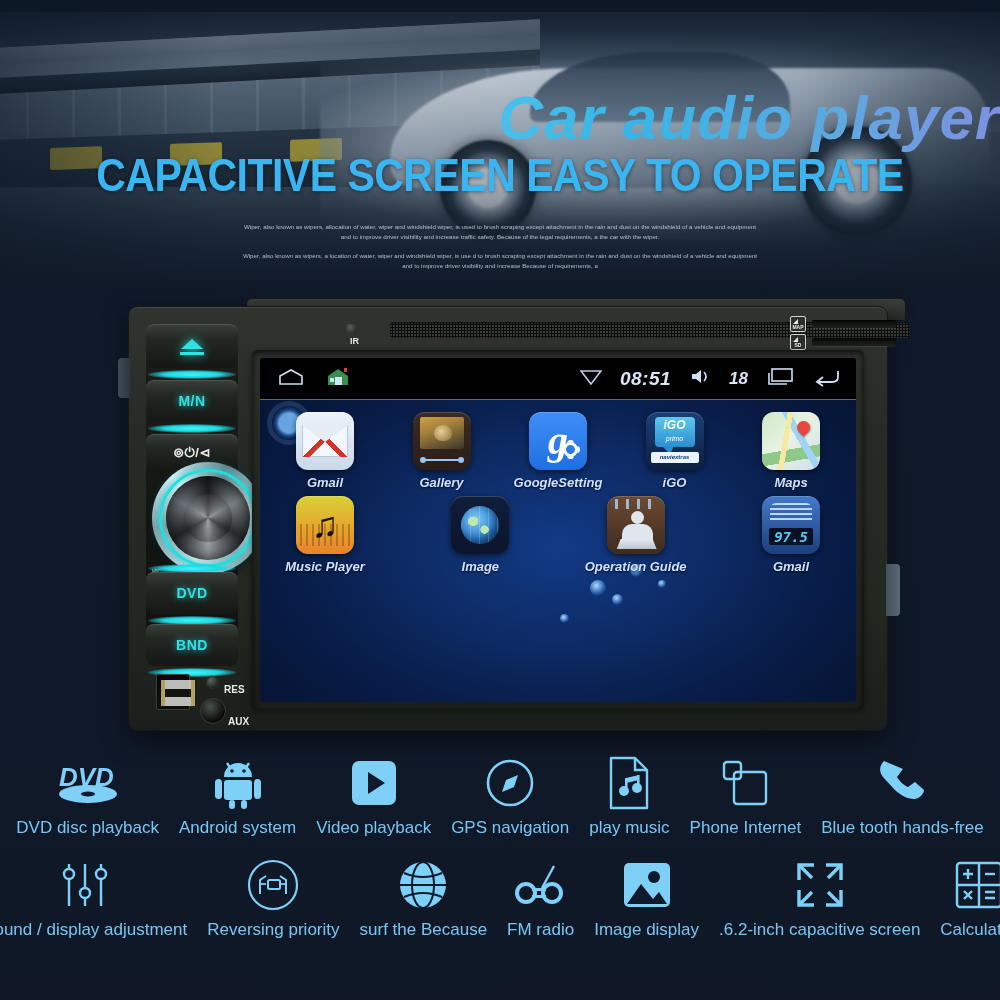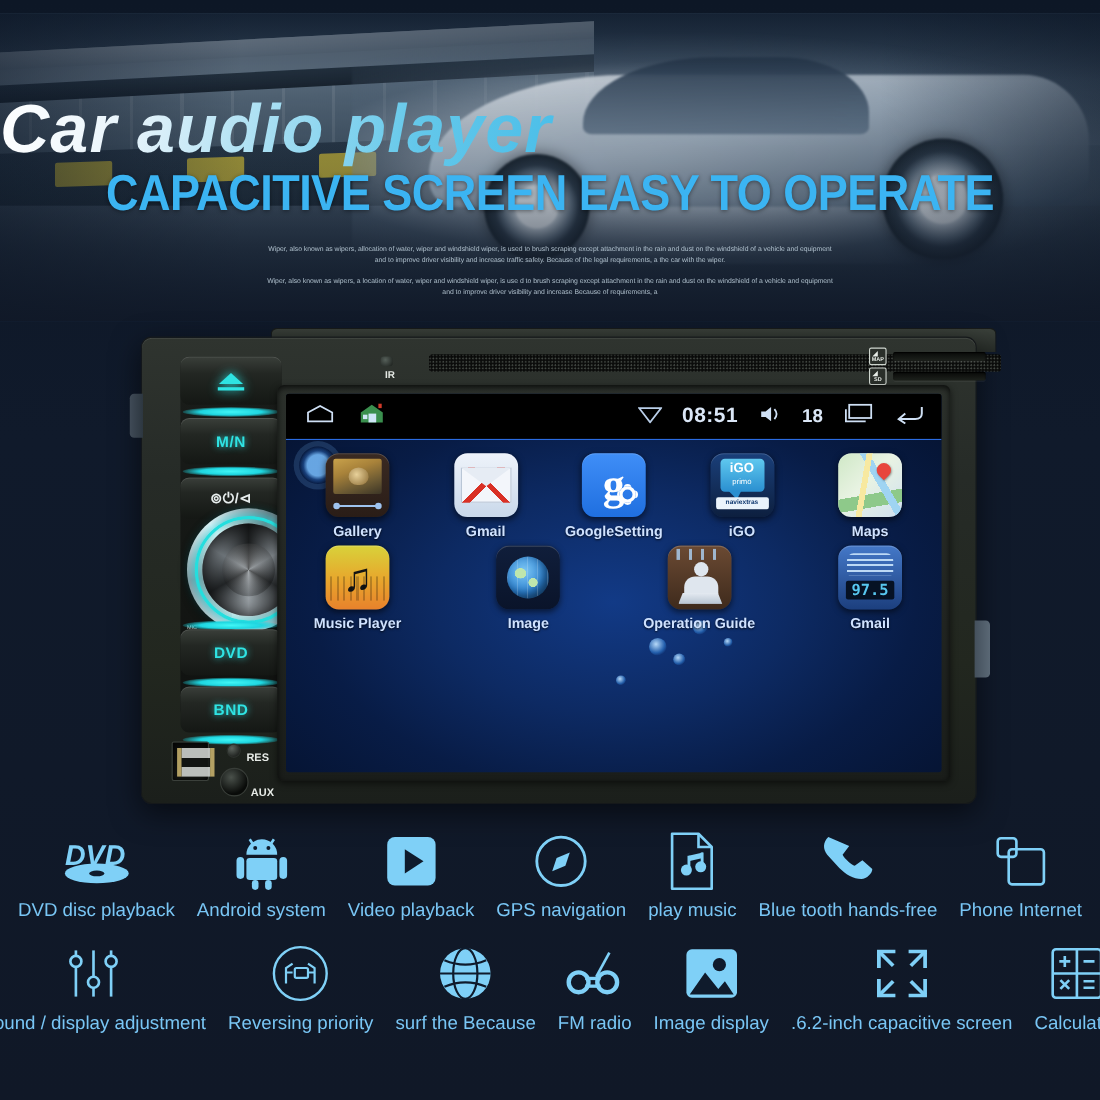--- a/index.html
+++ b/index.html
@@ -82,21 +82,21 @@
   }
   .wheel.w1 { left:120px; top:110px; width:96px; height:96px; }
   .wheel.w2 { left:482px; top:96px; width:110px; height:110px; }
   .banner-vignette {
     position:absolute; inset:0;
     background: linear-gradient(180deg, rgba(13,23,38,.55) 0%, rgba(13,23,38,.12) 22%, rgba(13,23,38,.25) 60%, rgba(16,24,39,.92) 100%),
                 linear-gradient(90deg, rgba(13,23,38,.55) 0%, rgba(13,23,38,0) 22%, rgba(13,23,38,0) 80%, rgba(13,23,38,.45) 100%);
   }
 
   .headline {
-    position:absolute; left:0; top:82px; width:1000px; text-align:left;
+    position:absolute; left:0; top:82px; width:1000px; text-align:right;
     font-style: italic; font-weight: bold; font-size: 62px; letter-spacing: 1px;
     background: linear-gradient(100deg,#ffffff 0%,#e8f4fb 12%,#64c8ea 38%,#35b6e8 62%,#5fa8e0 84%,#7f8fe0 100%);
     -webkit-background-clip: text; background-clip: text;
     -webkit-text-fill-color: transparent; color: transparent;
   }
   .subhead {
     position:absolute; left:0; top:152px; width:1000px; text-align:center;
     font-weight: bold; font-size: 41px; letter-spacing: -0.5px;
     color:#3bb4f2; text-shadow: 0 1px 4px rgba(0,0,0,.45);
     transform: scaleY(1.12);
@@ -166,21 +166,21 @@
     border-radius: 0 4px 4px 0;
   }
   .left-tab {
     position:absolute; left:-10px; top:52px; width:12px; height:40px;
     background: linear-gradient(90deg,#3f4a56,#2d3740);
     border-radius: 4px 0 0 4px;
   }
 
   
   .ctrl {
-    position:absolute; left:36px; top:18px; width:92px; height:330px;
+    position:absolute; left:18px; top:18px; width:92px; height:330px;
     background: linear-gradient(180deg,#1a1d1a,#101210);
     border-radius: 8px;
   }
   .btn-pill {
     position:absolute; left:0; width:92px;
     background: linear-gradient(180deg,#3a3f3a 0%,#232723 35%,#141714 100%);
     border-radius: 8px;
     display:flex; align-items:center; justify-content:center;
     color:#2fe3e3; font-weight:bold; font-size:14px; letter-spacing:.5px;
     text-shadow: 0 0 7px rgba(47,227,227,.85);
@@ -267,20 +267,21 @@
   }
   .aux-label { position:absolute; left:100px; top:410px; font-size:10px; font-weight:bold; color:#e6eae6; }
 
   
   .screen-bezel {
     position:absolute; left:124px; top:44px; width:612px; height:360px;
     background: linear-gradient(180deg,#2c312c,#1a1d1a);
     border-radius: 6px;
     box-shadow: inset 0 2px 6px rgba(0,0,0,.8), 0 2px 6px rgba(0,0,0,.5);
     padding: 20px 8px 10px 8px;
+    font-style: italic;
   }
   .screen {
     position:absolute; left:8px; top:8px; width:596px; height:344px;
     background: radial-gradient(ellipse at 50% 55%, #123a86 0%, #0d2a63 38%, #081c46 65%, #05122e 100%);
     border-radius: 3px; overflow: hidden;
   }
   .statusbar {
     position:absolute; left:0; top:0; width:100%; height:42px;
     background: #000;
     display:flex; align-items:center;
@@ -602,34 +603,34 @@
         <div class="blue-dot-fx" style="left:330px;top:222px;width:16px;height:16px"></div>
         <div class="blue-dot-fx" style="left:352px;top:236px;width:11px;height:11px"></div>
         <div class="blue-dot-fx" style="left:370px;top:206px;width:13px;height:13px"></div>
         <div class="blue-dot-fx" style="left:300px;top:256px;width:9px;height:9px"></div>
         <div class="blue-dot-fx" style="left:398px;top:222px;width:8px;height:8px"></div>
 
         <div class="apps">
 
           <div class="app-row">
             <div class="app">
-              <div class="app-icon ic-gallery">
-                <div class="photo"></div>
-                  <div class="slider"></div>
-              </div>
-              <div class="app-label">Gallery</div>
-            </div>
-
-            <div class="app">
               <div class="app-icon ic-gmail">
                 <div class="env"></div>
                   <div class="m"></div>
                   <div class="flap"></div>
               </div>
               <div class="app-label">Gmail</div>
+            </div>
+
+            <div class="app">
+              <div class="app-icon ic-gallery">
+                <div class="photo"></div>
+                  <div class="slider"></div>
+              </div>
+              <div class="app-label">Gallery</div>
             </div>
 
             <div class="app">
               <div class="app-icon ic-gset">
                 <span class="g">g</span>
                   <span class="gear"></span>
               </div>
               <div class="app-label">GoogleSetting</div>
             </div>
 
@@ -756,35 +757,35 @@
             <circle cx="29" cy="32" r="5" fill="#7fd0f7"></circle>
             <rect x="17" y="22" width="2.6" height="13" fill="#7fd0f7"></rect>
             <rect x="29" y="19" width="2.6" height="13" fill="#7fd0f7"></rect>
           </svg>
         </div>
         <div class="feat-label">play music</div>
       </div>
 
       <div class="feat">
         <div class="feat-ico">
-          <svg width="56" height="56" viewBox="0 0 56 56">
-            <path d="M10 6 C5 11 5 17 9 22 L20 34 C26 40 33 44 40 44 C45 44 50 39 50 35 L41 27 L34 32 C31 31 25 26 23 22 L29 14 Z" fill="#7fd0f7"></path>
-          </svg>
-        </div>
-        <div class="feat-label">Blue tooth hands-free</div>
-      </div>
-
-      <div class="feat">
-        <div class="feat-ico">
           <svg width="50" height="50" viewBox="0 0 50 50">
             <rect x="4" y="4" width="17" height="17" rx="3" fill="none" stroke="#7fd0f7" stroke-width="2.4"></rect>
             <rect x="14" y="14" width="32" height="32" rx="3" fill="none" stroke="#7fd0f7" stroke-width="2.4"></rect>
           </svg>
         </div>
         <div class="feat-label">Phone Internet</div>
+      </div>
+
+      <div class="feat">
+        <div class="feat-ico">
+          <svg width="56" height="56" viewBox="0 0 56 56">
+            <path d="M10 6 C5 11 5 17 9 22 L20 34 C26 40 33 44 40 44 C45 44 50 39 50 35 L41 27 L34 32 C31 31 25 26 23 22 L29 14 Z" fill="#7fd0f7"></path>
+          </svg>
+        </div>
+        <div class="feat-label">Blue tooth hands-free</div>
       </div>
 
     </div>
 
     <div class="frow r2">
 
       <div class="feat">
         <div class="feat-ico">
           <svg width="52" height="50" viewBox="0 0 52 50">
             <line x1="10" y1="4" x2="10" y2="46" stroke="#7fd0f7" stroke-width="2.4"></line>

